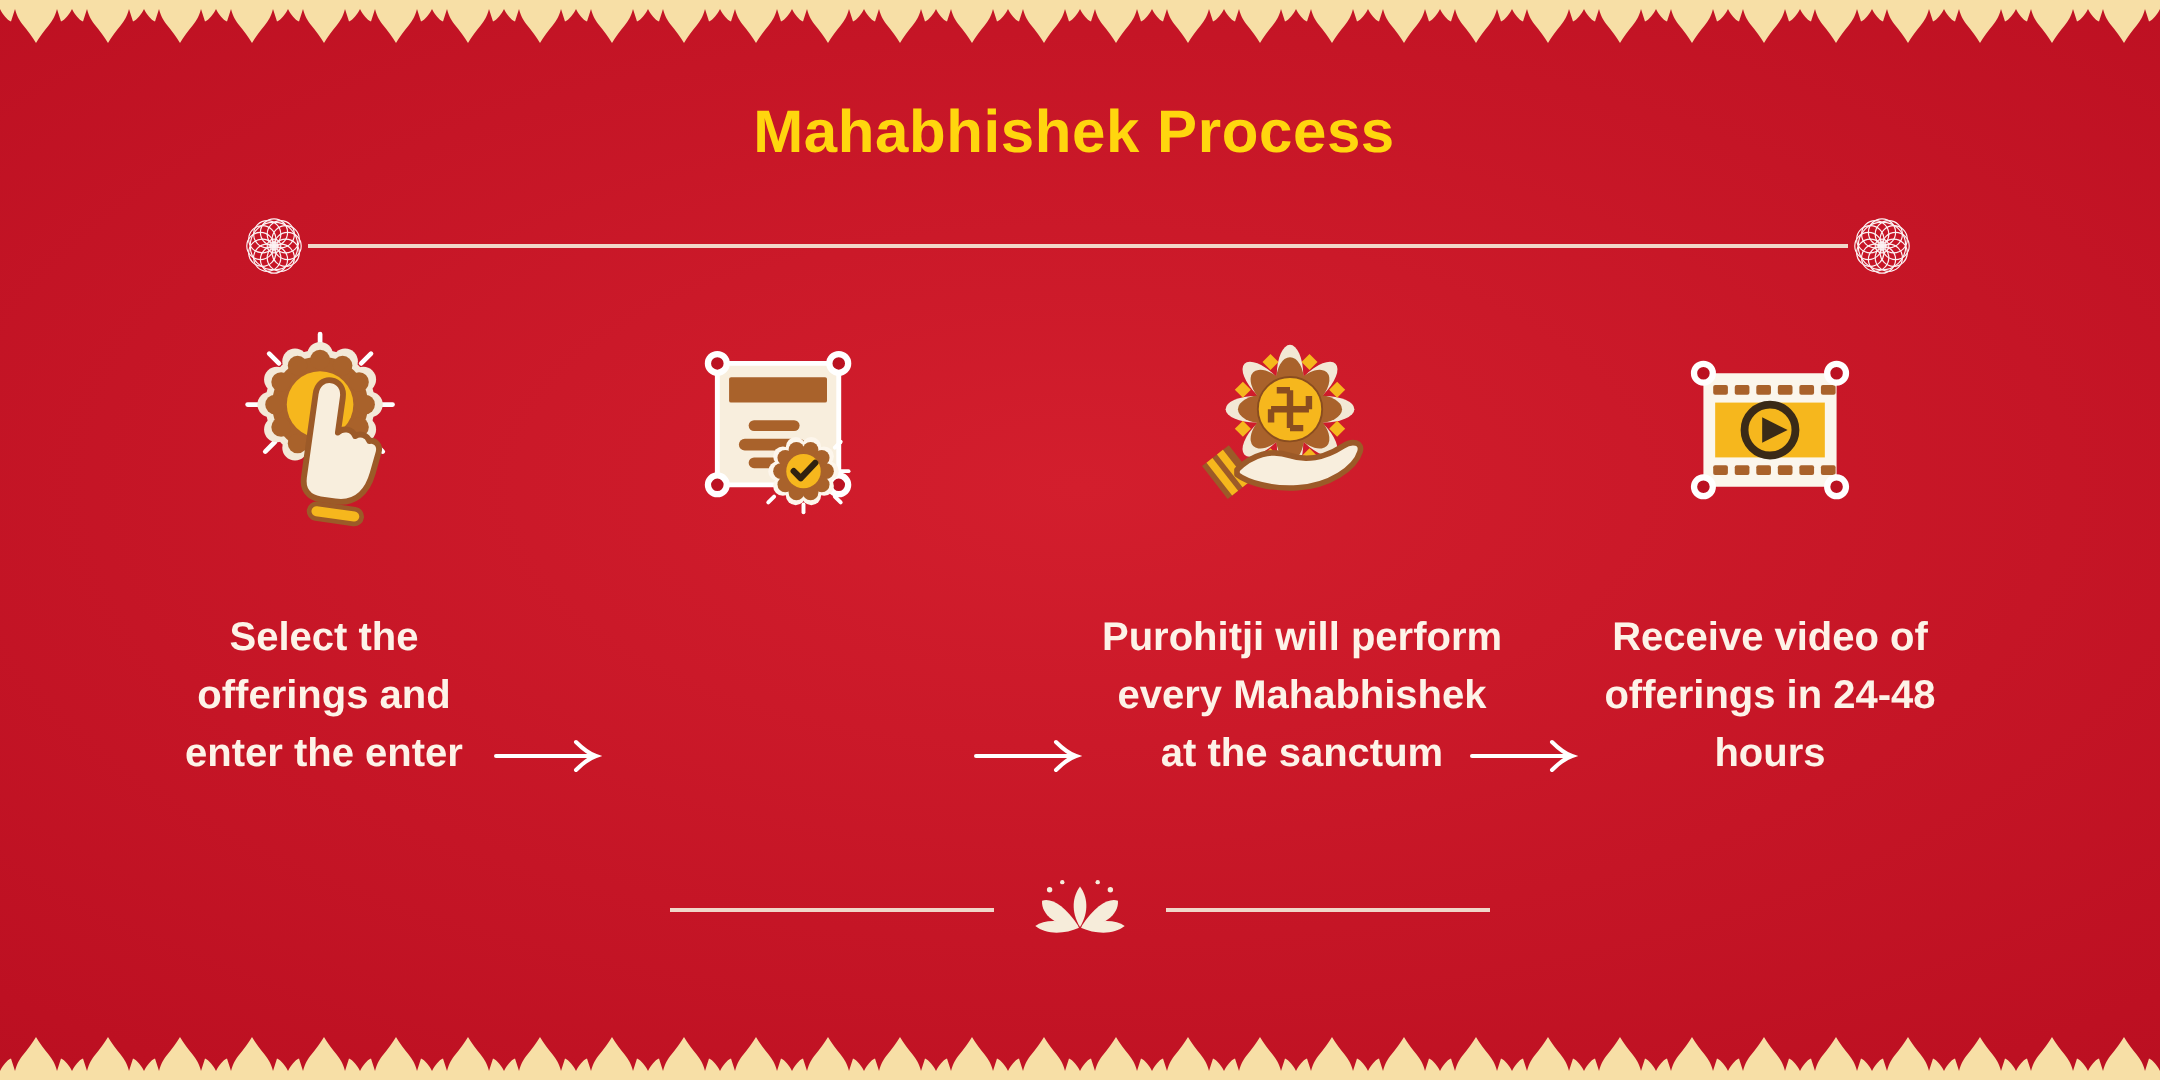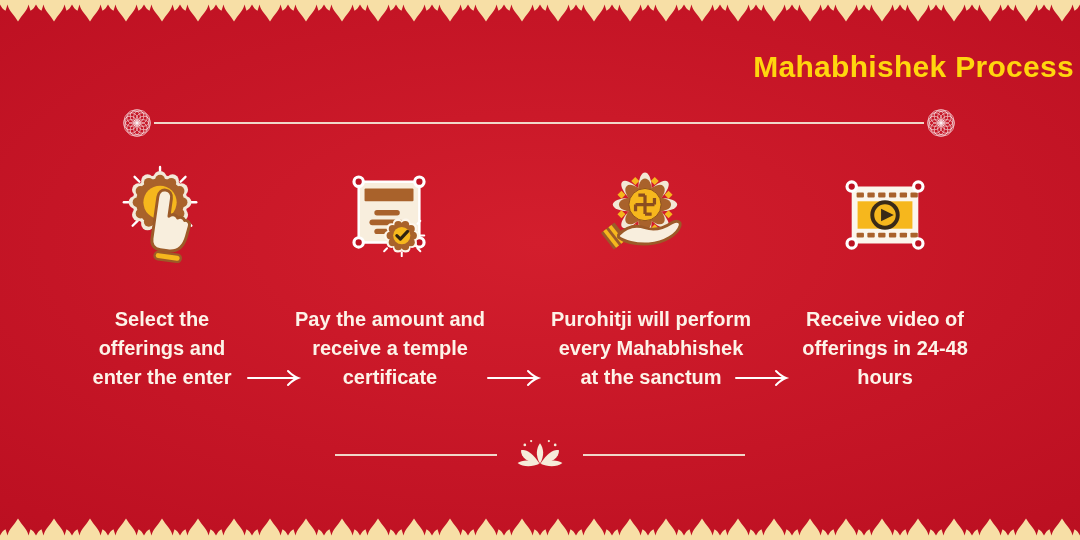--- a/index.html
+++ b/index.html
@@ -5,21 +5,21 @@
   html,body{margin:0;padding:0;}
   body{
     width:1080px;height:540px;overflow:hidden;position:relative;
     font-family:"Liberation Sans",sans-serif;
     background:radial-gradient(130% 120% at 50% 45%, #d31e2d 0%, #bd1022 55%, #a10b19 100%);
   }
   .border-strip{position:absolute;left:0;width:1080px;height:24px;line-height:0;}
   .border-top{top:0;}
   .border-bottom{bottom:0;transform:scaleY(-1);}
   .title{
-    position:absolute;top:50px;left:0;width:1074px;text-align:right;
+    position:absolute;top:50px;left:0;width:1074px;text-align:center;
     color:#ffd60e;font-size:30px;font-weight:700;letter-spacing:.3px;
   }
   .divider{
     position:absolute;top:106px;left:120px;right:122px;height:34px;
     display:flex;align-items:center;
   }
   .divider .line{flex:1;height:1.5px;background:#f2e2d2;opacity:.95;}
   .steps{position:absolute;top:165px;left:0;width:1080px;height:280px;}
   .step{position:absolute;display:flex;flex-direction:column;align-items:center;}
   .step-1{left:62px;width:200px;}
@@ -198,21 +198,20 @@
             <circle cx="48.5" cy="71" r="4"></circle>
           <circle cx="50.7" cy="64.2" r="4"></circle>
             <circle cx="56.4" cy="60.1" r="4"></circle>
             <circle cx="63.6" cy="60.1" r="4"></circle>
           <circle cx="69.3" cy="64.2" r="4"></circle>
         </g>
         <circle cx="60" cy="71" r="8.8" fill="#f6b71d"></circle>
         <path d="M55,71 l3.6,3.6 l7.4,-7.8" stroke="#2f2210" stroke-width="3.2" fill="none" stroke-linecap="round" stroke-linejoin="round"></path>
       </svg>
     </div>
-    <p class="step-label">Pay the amount and receive a temple certificate</p>
   </div>
 
   <div class="step step-3">
     <div class="icon-box">
       <svg width="106" height="104" viewBox="0 0 112 106">
         <g fill="#f2e8d5">
           <ellipse cx="56" cy="24" rx="7" ry="16"></ellipse>
           <ellipse cx="56" cy="24" rx="7" ry="16" transform="rotate(45 56 42)"></ellipse>
           <ellipse cx="56" cy="24" rx="7" ry="16" transform="rotate(90 56 42)"></ellipse>
           <ellipse cx="56" cy="24" rx="7" ry="16" transform="rotate(135 56 42)"></ellipse>

